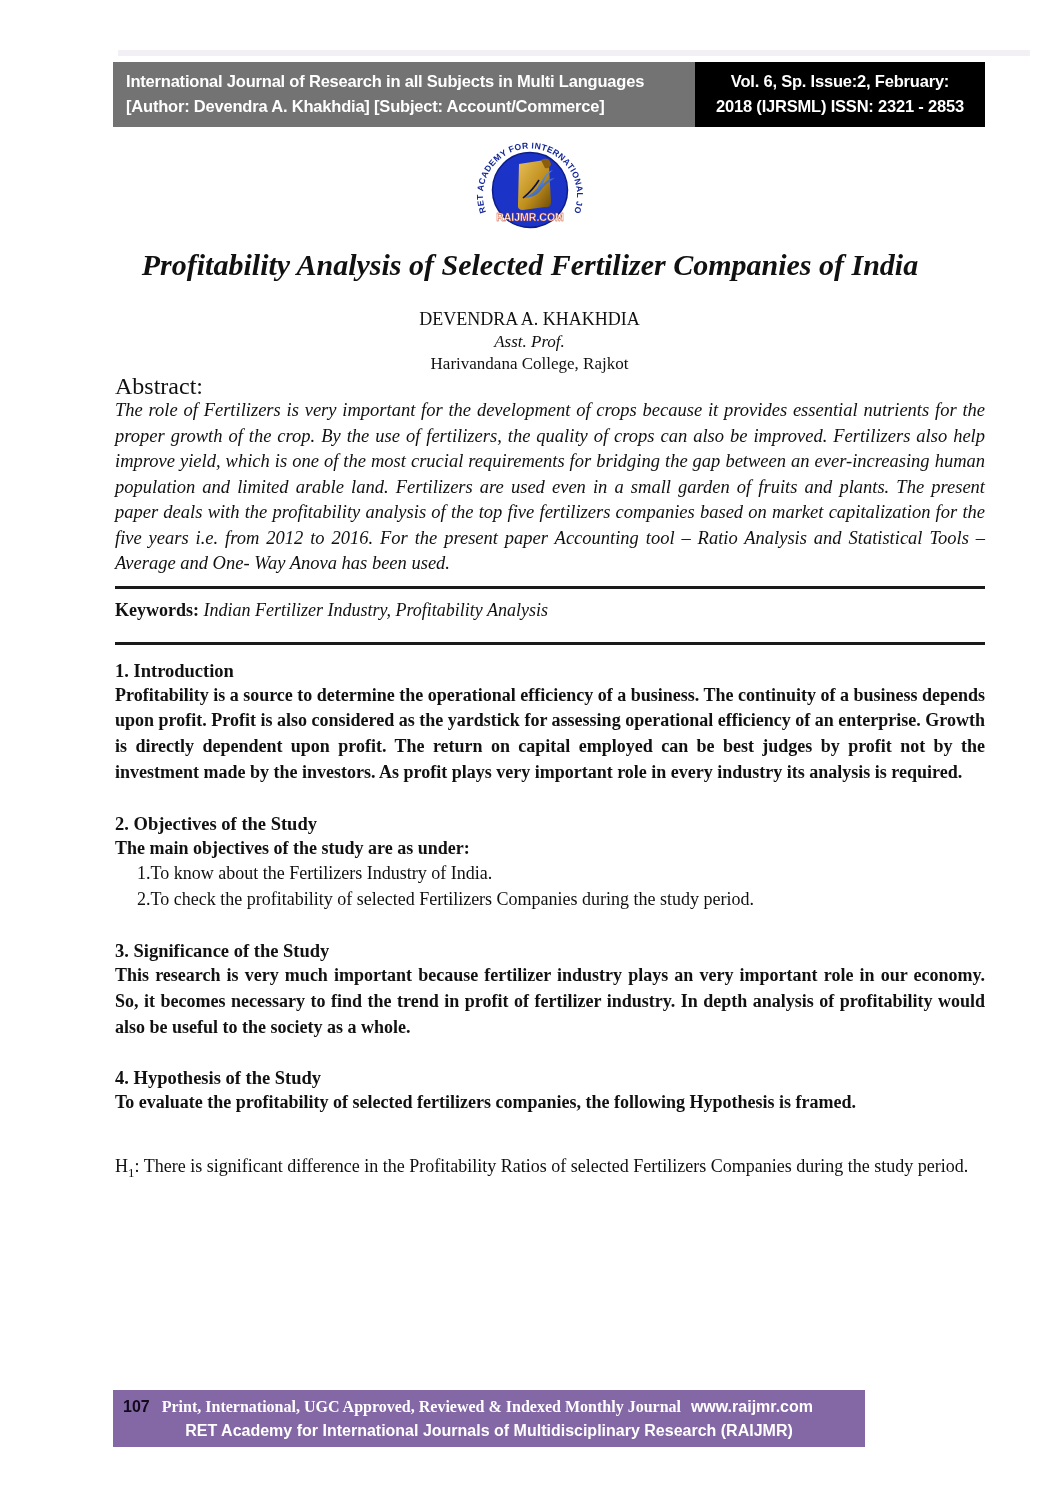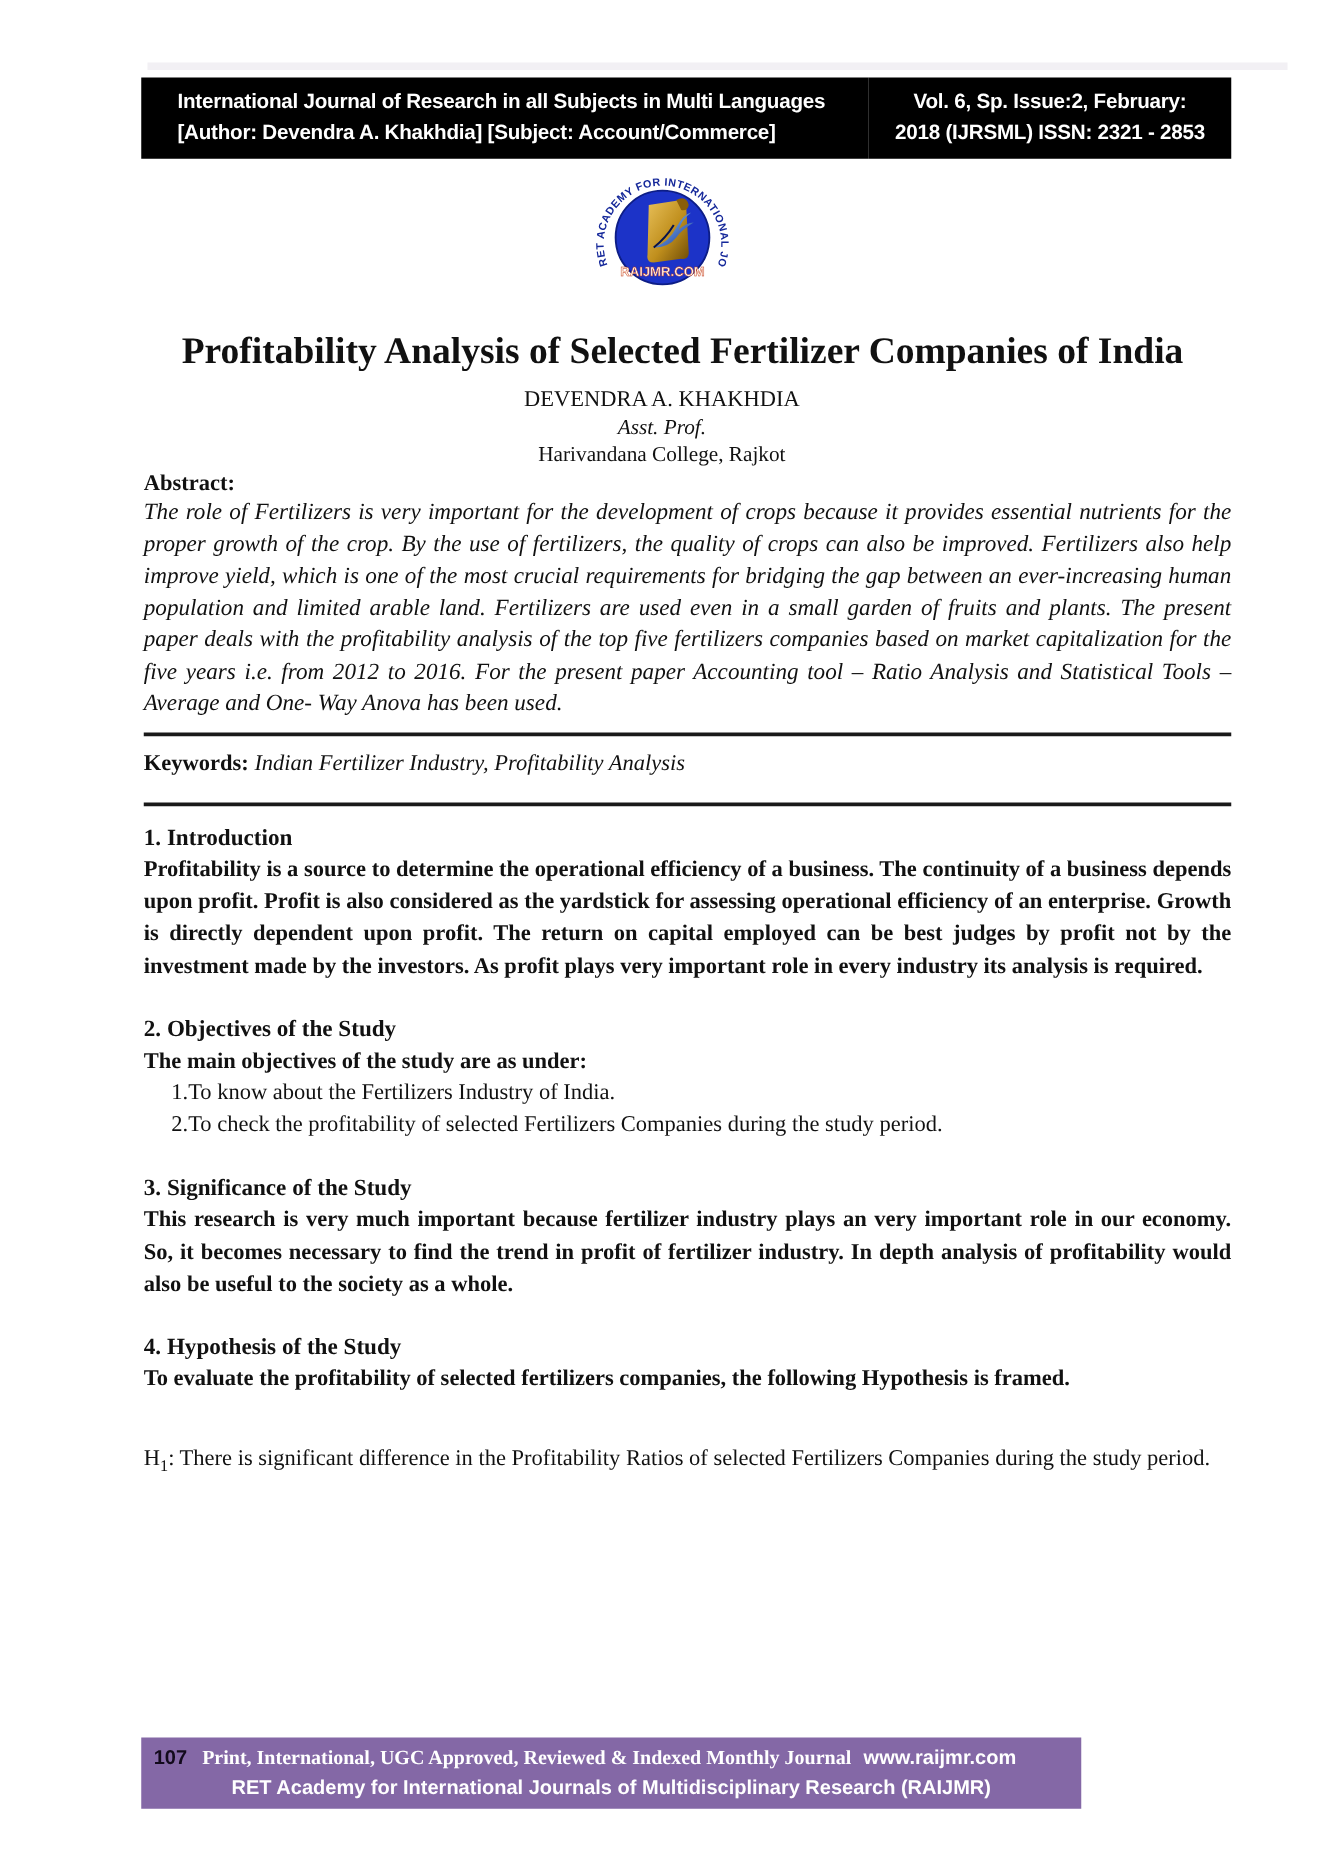--- a/index.html
+++ b/index.html
@@ -11,43 +11,43 @@
     color:#111;
     overflow:hidden;
   }
   
   .topline{position:absolute;left:118px;top:50px;width:912px;height:6px;background:#f2f0f4;}
   .header{
     position:absolute;left:113px;top:62px;width:872px;height:65px;
     display:flex;font-family:"Liberation Sans", sans-serif;font-weight:bold;
   }
   .header-left{
-    background:#000000;color:#ffffff;flex:1 1 auto;
-    padding:7px 12px 0 29px;font-size:16.5px;line-height:25px;
+    background:#737373;color:#ffffff;flex:1 1 auto;
+    padding:7px 12px 0 13px;font-size:16.5px;line-height:25px;
     letter-spacing:-0.2px;
   }
   .header-right{
     background:#000000;color:#ffffff;width:266px;flex:0 0 auto;
     padding:7px 12px 0 12px;font-size:16.5px;line-height:25px;
     text-align:center;letter-spacing:-0.2px;
   }
   
   .logo-wrap{position:absolute;top:136px;left:0;width:100%;display:flex;justify-content:center;}
   
   .title{
     position:absolute;top:248px;left:60px;width:940px;
-    font-size:30px;font-weight:bold;text-align:center;margin:16px;
+    font-size:30px;font-weight:bold;text-align:center;margin:0;font-style:italic;
   }
   .author-block{position:absolute;top:308px;left:0;width:100%;text-align:center;}
   .author-name{font-size:18px;line-height:23px;}
   .author-role{font-size:17px;line-height:22px;font-style:italic;}
   .author-aff{font-size:17px;line-height:22px;}
   
   .content{position:absolute;left:115px;top:374px;width:870px;}
-  .abs-label{font-size:18px;font-weight:bold;line-height:24px;}
+  .abs-label{font-size:24px;font-weight:normal;line-height:24px;}
   .abs-text{font-size:18.5px;font-style:italic;text-align:justify;line-height:25.5px;margin:0;}
   .rule{border:none;border-top:3px solid #1a1a1a;margin:9px 0 0 0;}
   .keywords{font-size:18px;padding:11px 0 12px 0;}
   .keywords b{font-weight:bold;}
   .keywords i{font-style:italic;}
   h2.sec{font-size:18.5px;font-weight:bold;margin:26px 0 0 0;line-height:24px;}
   h2.sec.first{margin-top:14px;}
   p.body{font-size:18px;line-height:25.8px;text-align:justify;margin:0;font-weight:bold;}
   p.obj-item{font-size:18px;line-height:25.8px;margin:0 0 0 22px;}
   p.hyp{font-size:18px;line-height:25.8px;text-align:justify;margin:0;}

